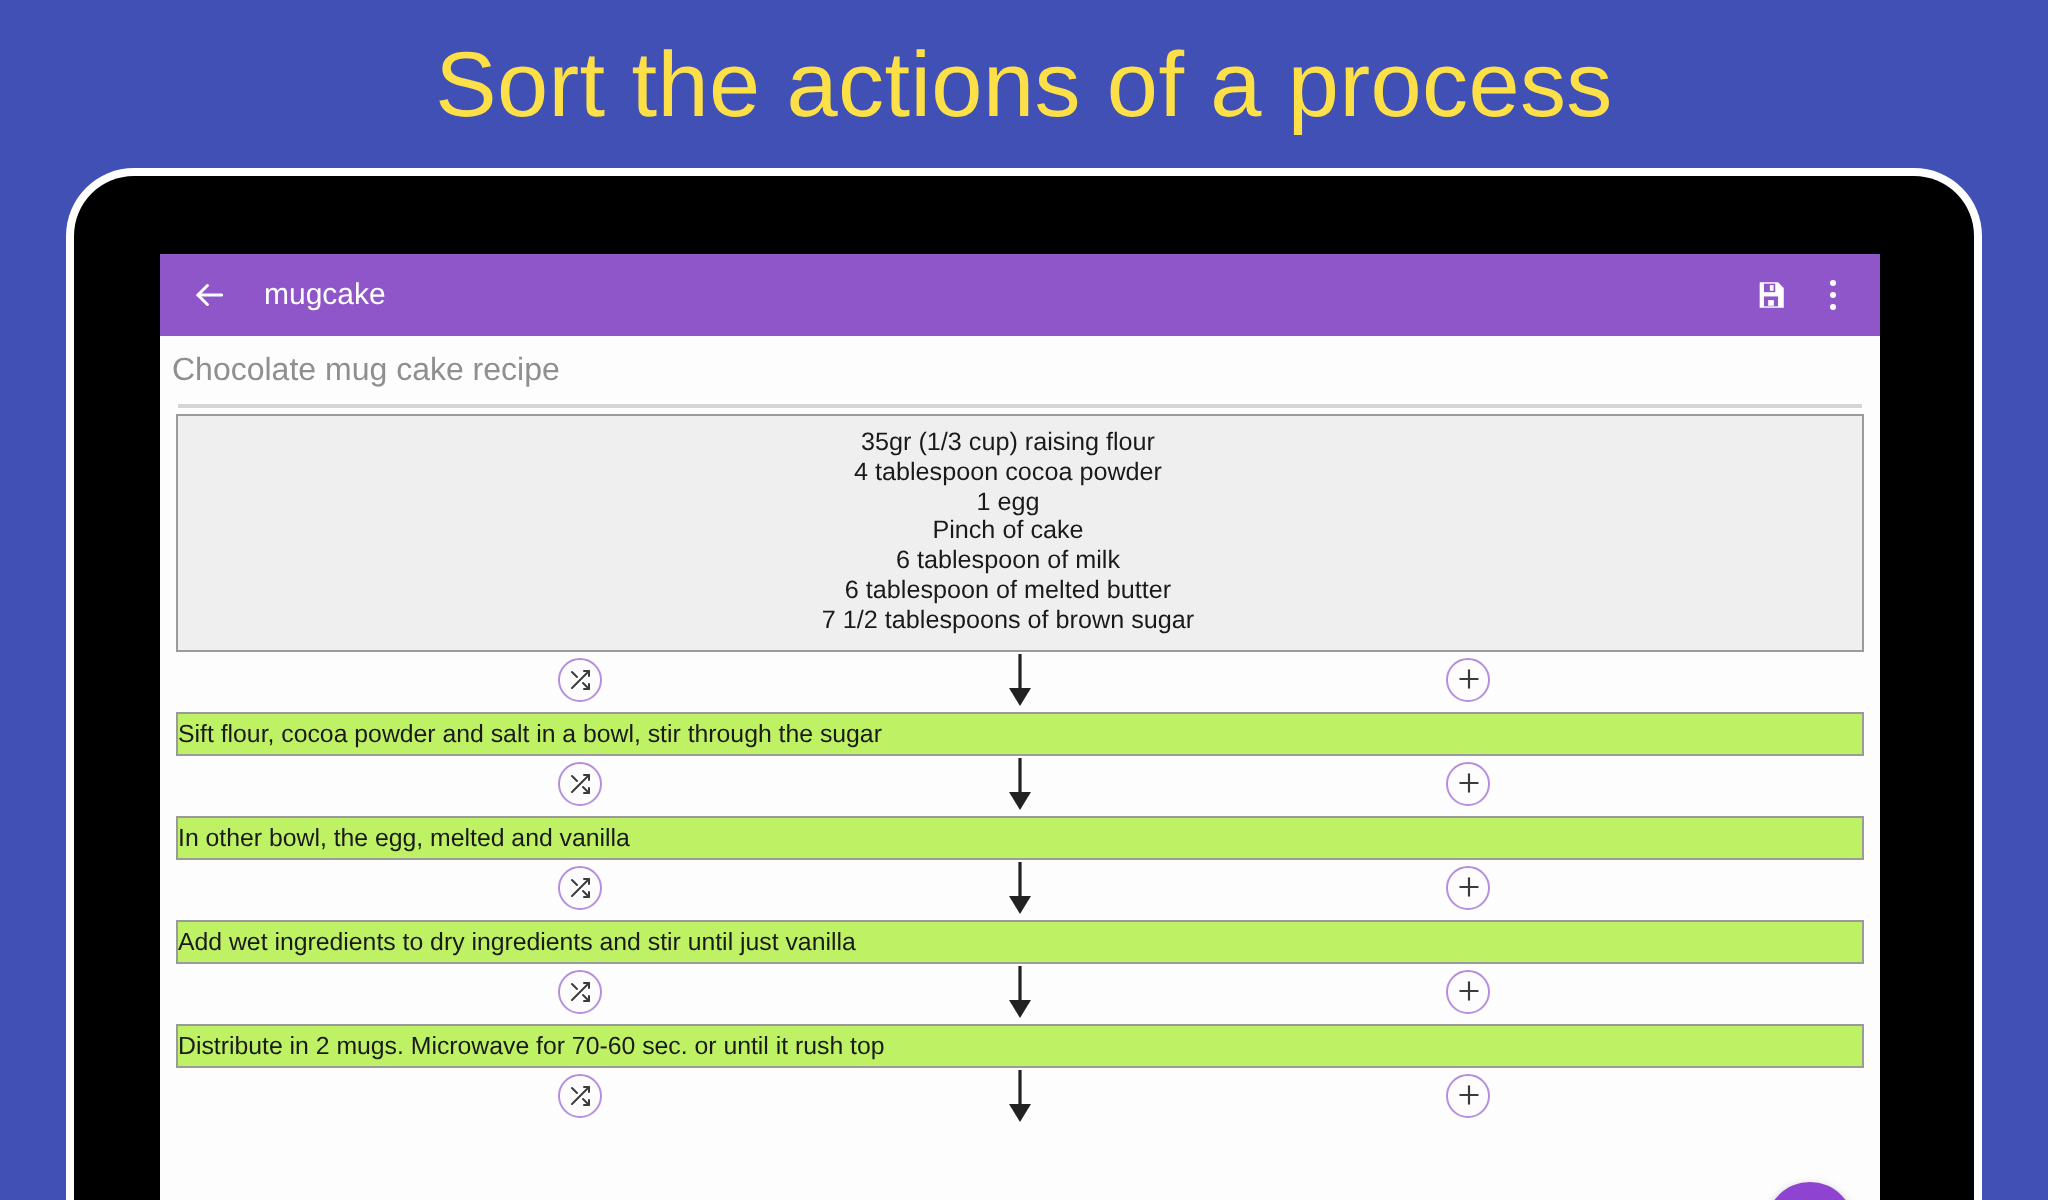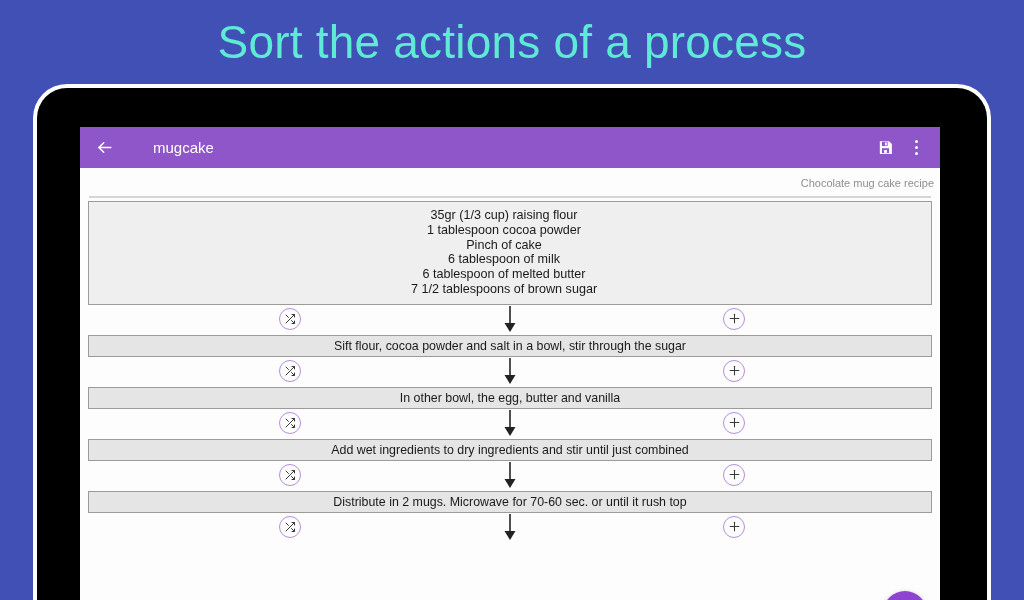--- a/index.html
+++ b/index.html
@@ -16,21 +16,21 @@
   
   .promo-header {
     width: 1024px;
     height: 84px;
     display: flex;
     align-items: center;
     justify-content: center;
     background: #4150b4;
   }
   .promo-title {
-    color: #5eead4;
+    color: #fde047;
     font-size: 46px;
     font-weight: 400;
     letter-spacing: 0.2px;
     line-height: 1;
     white-space: nowrap;
   }
 
   
   .tablet-wrap {
     position: absolute;
@@ -77,21 +77,21 @@
     height: 26px;
     display: flex;
     align-items: center;
     justify-content: center;
     flex: 0 0 auto;
   }
   .appbar-title {
     color: #ffffff;
     font-size: 15px;
     font-weight: 400;
-    margin-left: 36px;
+    margin-left: 15px;
     flex: 1 1 auto;
     white-space: nowrap;
     overflow: hidden;
   }
   .appbar-action {
     width: 28px;
     height: 28px;
     display: flex;
     align-items: center;
     justify-content: center;
@@ -105,23 +105,23 @@
   .dots { display: flex; flex-direction: column; align-items: center; }
 
   
   .content {
     position: relative;
     background: #fdfdfd;
     height: 459px;
     padding: 0 6px;
   }
   .recipe-title {
-    text-align: right;
+    text-align: left;
     color: #8f8f8f;
-    font-size: 11px;
+    font-size: 16px;
     padding: 9px 0 7px 0;
     font-weight: 400;
   }
   .title-divider {
     height: 2px;
     background: #d6d6d6;
     margin: 0 3px 3px 3px;
   }
 
   
@@ -160,26 +160,26 @@
   .arrow-down {
     position: absolute;
     left: 50%;
     transform: translateX(-50%);
     top: 1px;
   }
 
   
   .step-box {
     border: 1px solid #9b9b9b;
-    background: #e5e5e5;
+    background: #bef264;
     margin: 0 2px;
     height: 22px;
     display: flex;
     align-items: center;
-    justify-content: center;
+    justify-content: flex-start;
   }
   .step-text {
     font-size: 12.4px;
     color: #1a1a1a;
     white-space: nowrap;
   }
 
   
   .fab {
     position: absolute;
@@ -234,21 +234,22 @@
       </div>
     </div>
 
     <div class="content">
 
       <div class="recipe-title">Chocolate mug cake recipe</div>
       <div class="title-divider"></div>
 
       <div class="ingredients-box">
         <div class="ingredient-line">35gr (1/3 cup) raising flour</div>
-        <div class="ingredient-line">1 tablespoon cocoa powder</div>
+        <div class="ingredient-line">4 tablespoon cocoa powder</div>
+        <div class="ingredient-line">1 egg</div>
         <div class="ingredient-line">Pinch of cake</div>
         <div class="ingredient-line">6 tablespoon of milk</div>
         <div class="ingredient-line">6 tablespoon of melted butter</div>
         <div class="ingredient-line">7 1/2 tablespoons of brown sugar</div>
       </div>
 
       <div class="action-row">
         <div class="icon-btn swap">
           <svg width="12" height="12" viewBox="0 0 24 24" fill="none" stroke="#3b3b3b" stroke-width="2" stroke-linecap="round" stroke-linejoin="round">
             <polyline points="16,3 21,3 21,8"></polyline>
@@ -294,21 +295,21 @@
         </div>
         <div class="icon-btn add">
           <svg width="13" height="13" viewBox="0 0 24 24" fill="none" stroke="#3b3b3b" stroke-width="2" stroke-linecap="round">
             <line x1="12" y1="4" x2="12" y2="20"></line>
               <line x1="4" y1="12" x2="20" y2="12"></line>
           </svg>
         </div>
       </div>
 
       <div class="step-box">
-        <span class="step-text">In other bowl, the egg, butter and vanilla</span>
+        <span class="step-text">In other bowl, the egg, melted and vanilla</span>
       </div>
 
       <div class="action-row">
         <div class="icon-btn swap">
           <svg width="12" height="12" viewBox="0 0 24 24" fill="none" stroke="#3b3b3b" stroke-width="2" stroke-linecap="round" stroke-linejoin="round">
             <polyline points="16,3 21,3 21,8"></polyline>
               <line x1="4" y1="20" x2="21" y2="3"></line>
             <polyline points="21,16 21,21 16,21"></polyline>
               <line x1="15" y1="15" x2="21" y2="21"></line>
             <line x1="4" y1="4" x2="9" y2="9"></line>
@@ -322,21 +323,21 @@
         </div>
         <div class="icon-btn add">
           <svg width="13" height="13" viewBox="0 0 24 24" fill="none" stroke="#3b3b3b" stroke-width="2" stroke-linecap="round">
             <line x1="12" y1="4" x2="12" y2="20"></line>
               <line x1="4" y1="12" x2="20" y2="12"></line>
           </svg>
         </div>
       </div>
 
       <div class="step-box">
-        <span class="step-text">Add wet ingredients to dry ingredients and stir until just combined</span>
+        <span class="step-text">Add wet ingredients to dry ingredients and stir until just vanilla</span>
       </div>
 
       <div class="action-row">
         <div class="icon-btn swap">
           <svg width="12" height="12" viewBox="0 0 24 24" fill="none" stroke="#3b3b3b" stroke-width="2" stroke-linecap="round" stroke-linejoin="round">
             <polyline points="16,3 21,3 21,8"></polyline>
               <line x1="4" y1="20" x2="21" y2="3"></line>
             <polyline points="21,16 21,21 16,21"></polyline>
               <line x1="15" y1="15" x2="21" y2="21"></line>
             <line x1="4" y1="4" x2="9" y2="9"></line>

